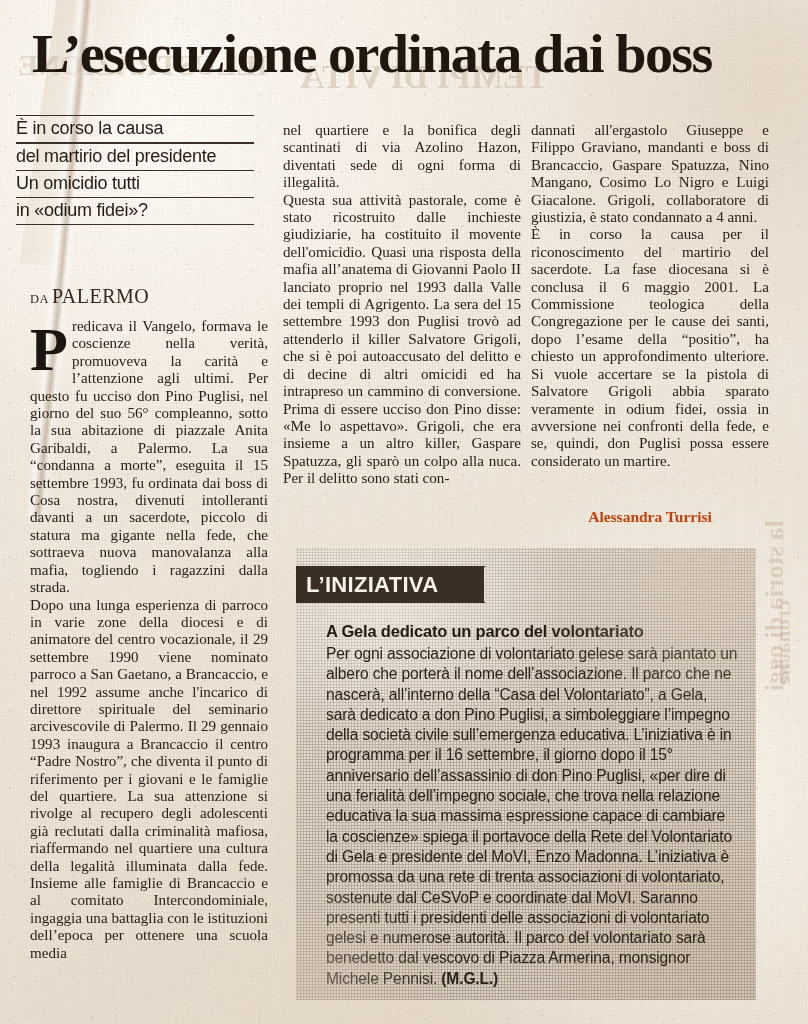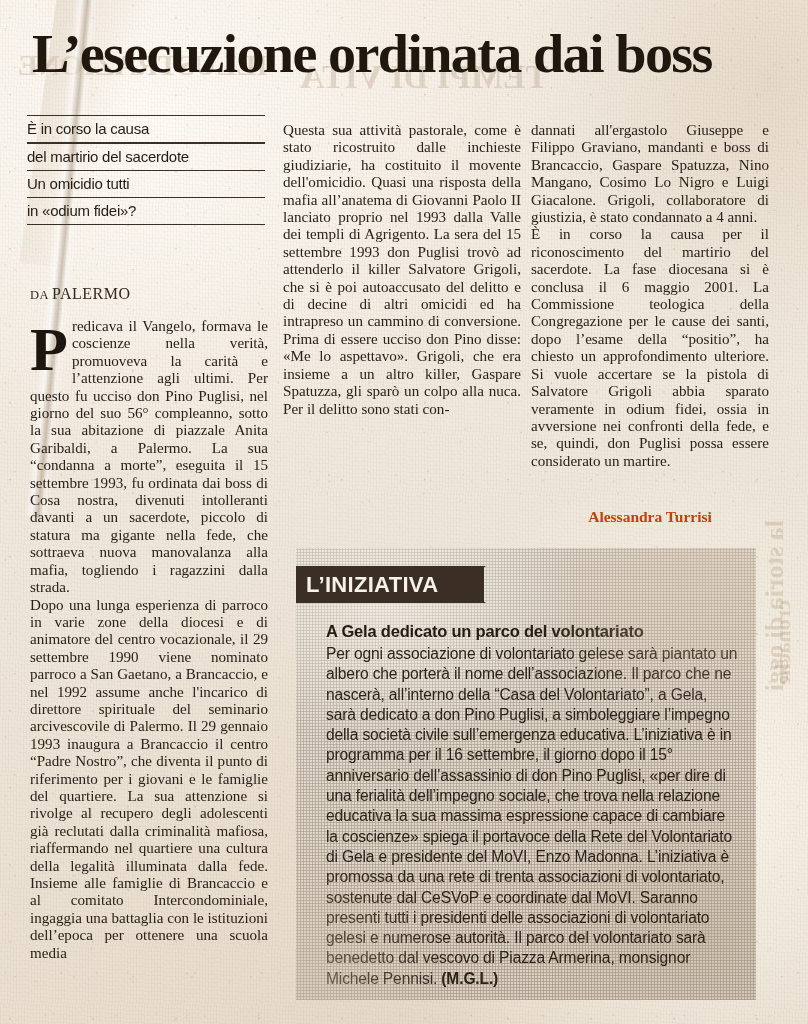--- a/index.html
+++ b/index.html
@@ -120,24 +120,24 @@
   }
   .col p { margin: 0; }
 
   #col1 { left: 30px; top: 318px; width: 238px; }
   #col2 { left: 283px; top: 122px; width: 238px; }
   #col3 { left: 531px; top: 122px; width: 238px; }
 
   
   .deck {
     position: absolute;
-    left: 27px; top: 115px;
+    left: 16px; top: 115px;
     width: 238px;
     font-family: "Liberation Sans", sans-serif;
-    font-size: 15px;
+    font-size: 18px;
     font-weight: 400;
     color: #241c14;
     letter-spacing: -0.25px;
   }
   .deck .rule {
     height: 1px;
     background: #3b3028;
     margin: 0;
   }
   .deck .dline {
@@ -149,21 +149,21 @@
   
   .byline {
     position: absolute;
     left: 30px; top: 285px;
     width: 238px;
     font-family: "Liberation Serif", serif;
     font-size: 12.5px;
     letter-spacing: 0.5px;
     color: #33281f;
   }
-  .byline .sc { font-size: 16px; }
+  .byline .sc { font-size: 20px; }
 
   
   .dropcap {
     float: left;
     font-family: "Liberation Serif", serif;
     font-weight: 700;
     font-size: 62px;
     line-height: 50px;
     padding: 4px 4px 0 0;
     margin-top: 2px;
@@ -284,36 +284,37 @@
   <div class="crease2"></div>
   <div class="crease"></div>
 
   <div class="headline">L’esecuzione ordinata dai boss</div>
 
   <div class="deck">
     <div class="rule"></div>
     <div class="dline">È in corso la causa</div>
     <div class="rule"></div>
     <div class="rule"></div>
-    <div class="dline">del martirio del sacerdote</div>
+    <div class="dline">del martirio del presidente</div>
     <div class="rule"></div>
     <div class="dline">Un omicidio tutti</div>
     <div class="rule"></div>
     <div class="dline">in «odium fidei»?</div>
     <div class="rule"></div>
   </div>
 
   <div class="byline"><span>DA </span><span class="sc">PALERMO</span></div>
 
   <div class="col" id="col1">
     <p><span class="dropcap">P</span><span>redicava il Vangelo, formava le coscienze nella verità, promuoveva la carità e l’attenzione agli ultimi. Per questo fu ucciso don Pino Puglisi, nel giorno del suo 56° compleanno, sotto la sua abitazione di piazzale Anita Garibaldi, a Palermo. La sua “condanna a morte”, eseguita il 15 settembre 1993, fu ordinata dai boss di Cosa nostra, divenuti intolleranti davanti a un sacerdote, piccolo di statura ma gigante nella fede, che sottraeva nuova manovalanza alla mafia, togliendo i ragazzini dalla strada.</span></p>
     <p>Dopo una lunga esperienza di parroco in varie zone della diocesi e di animatore del centro vocazionale, il 29 settembre 1990 viene nominato parroco a San Gaetano, a Brancaccio, e nel 1992 assume anche l'incarico di direttore spirituale del seminario arcivescovile di Palermo. Il 29 gennaio 1993 inaugura a Brancaccio il centro “Padre Nostro”, che diventa il punto di riferimento per i giovani e le famiglie del quartiere. La sua attenzione si rivolge al recupero degli adolescenti già reclutati dalla criminalità mafiosa, riaffermando nel quartiere una cultura della legalità illuminata dalla fede. Insieme alle famiglie di Brancaccio e al comitato Intercondominiale, ingaggia una battaglia con le istituzioni dell’epoca per ottenere una scuola media</p>
   </div>
 
   <div class="col" id="col2">
+    <p>nel quartiere e la bonifica degli scantinati di via Azolino Hazon, diventati sede di ogni forma di illegalità.</p>
     <p>Questa sua attività pastorale, come è stato ricostruito dalle inchieste giudiziarie, ha costituito il movente dell'omicidio. Quasi una risposta della mafia all’anatema di Giovanni Paolo II lanciato proprio nel 1993 dalla Valle dei templi di Agrigento. La sera del 15 settembre 1993 don Puglisi trovò ad attenderlo il killer Salvatore Grigoli, che si è poi autoaccusato del delitto e di decine di altri omicidi ed ha intrapreso un cammino di conversione. Prima di essere ucciso don Pino disse: «Me lo aspettavo». Grigoli, che era insieme a un altro killer, Gaspare Spatuzza, gli sparò un colpo alla nuca. Per il delitto sono stati con-</p>
   </div>
 
   <div class="col" id="col3">
     <p>dannati all'ergastolo Giuseppe e Filippo Graviano, mandanti e boss di Brancaccio, Gaspare Spatuzza, Nino Mangano, Cosimo Lo Nigro e Luigi Giacalone. Grigoli, collaboratore di giustizia, è stato condannato a 4 anni.</p>
     <p>È in corso la causa per il riconoscimento del martirio del sacerdote. La fase diocesana si è conclusa il 6 maggio 2001. La Commissione teologica della Congregazione per le cause dei santi, dopo l’esame della “positio”, ha chiesto un approfondimento ulteriore. Si vuole accertare se la pistola di Salvatore Grigoli abbia sparato veramente in odium fidei, ossia in avversione nei confronti della fede, e se, quindi, don Puglisi possa essere considerato un martire.</p>
   </div>
 
   <div class="author">Alessandra Turrisi</div>
 

